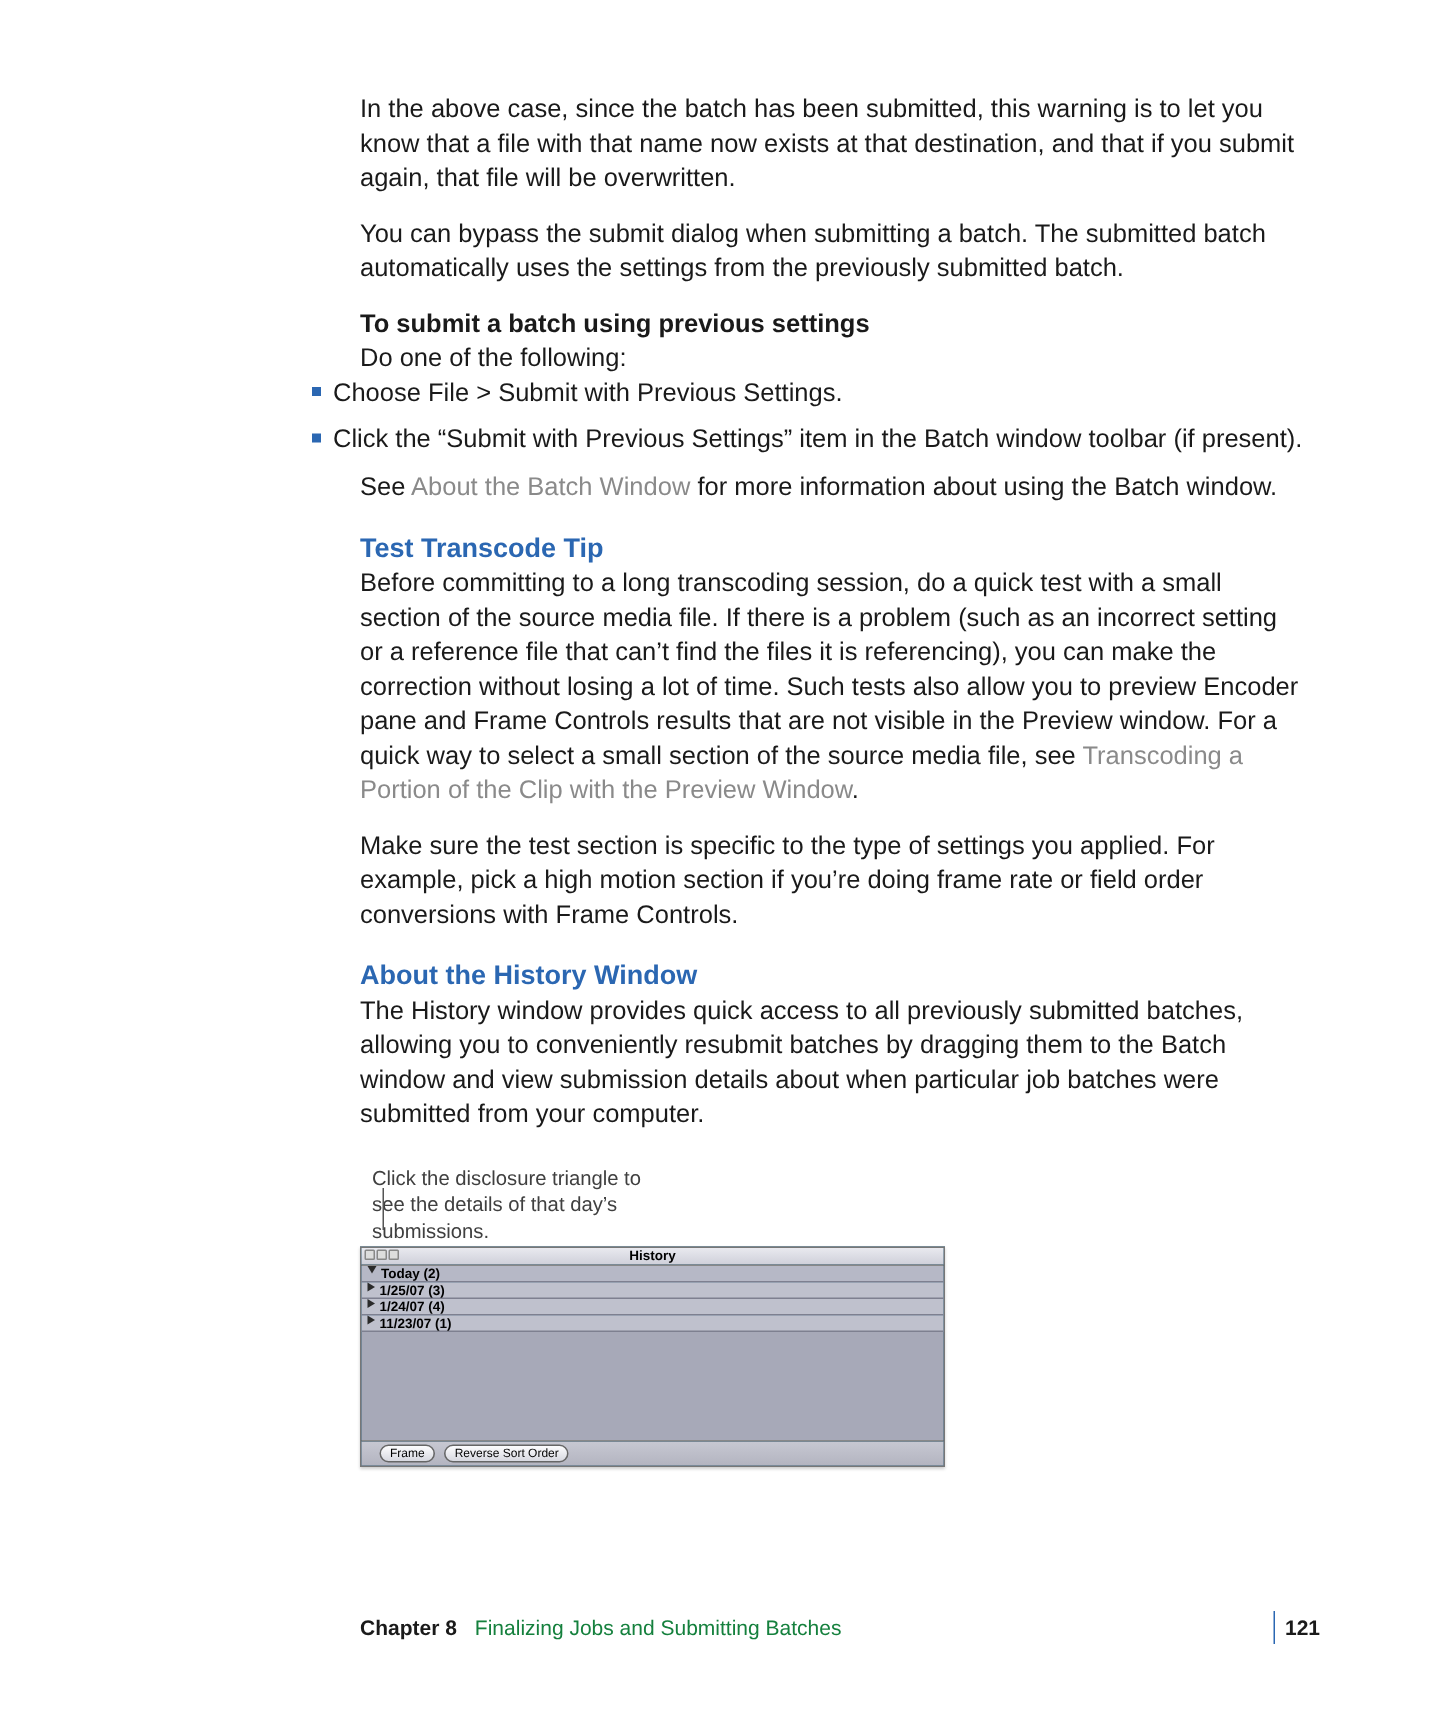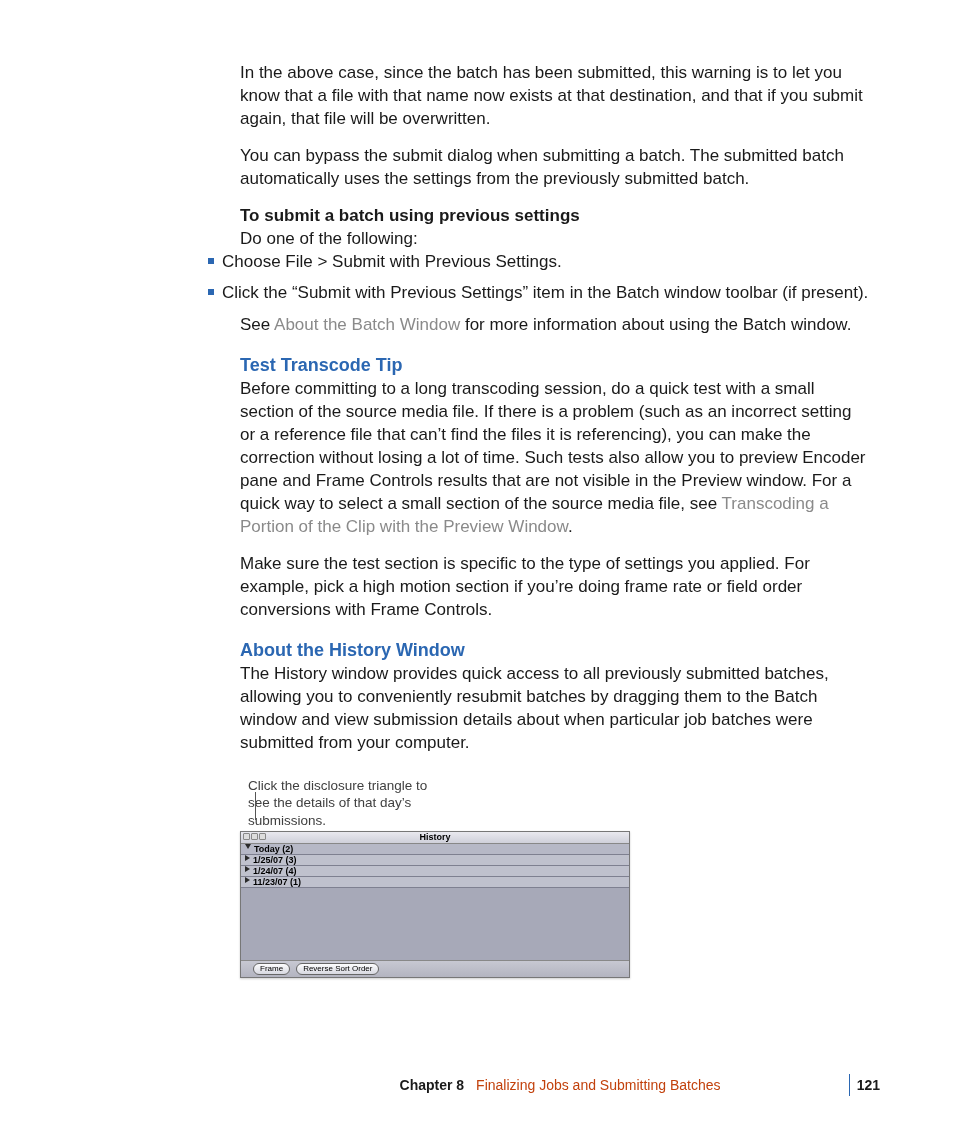--- a/index.html
+++ b/index.html
@@ -148,32 +148,31 @@
   }
   
   .footer {
     position: absolute;
     left: 0; right: 0;
     bottom: 52px;
     padding: 0 74px 0 240px;
     display: flex;
     align-items: center;
     font-size: 14px;
-    justify-content: center;
   }
   .footer .divider {
     position: absolute;
     right: 104px;
     top: -3px;
     width: 1px;
     height: 22px;
     background: #2b67b2;
   }
   .footer .chapter { font-weight: 700; margin-right: 12px; }
-  .footer .title { color: #c2410c; }
+  .footer .title { color: #15803d; }
   .footer .pagenum {
     position: absolute;
     right: 74px;
     font-weight: 700;
   }
 </style>
 </head>
 <body>
 
 <div class="page">

